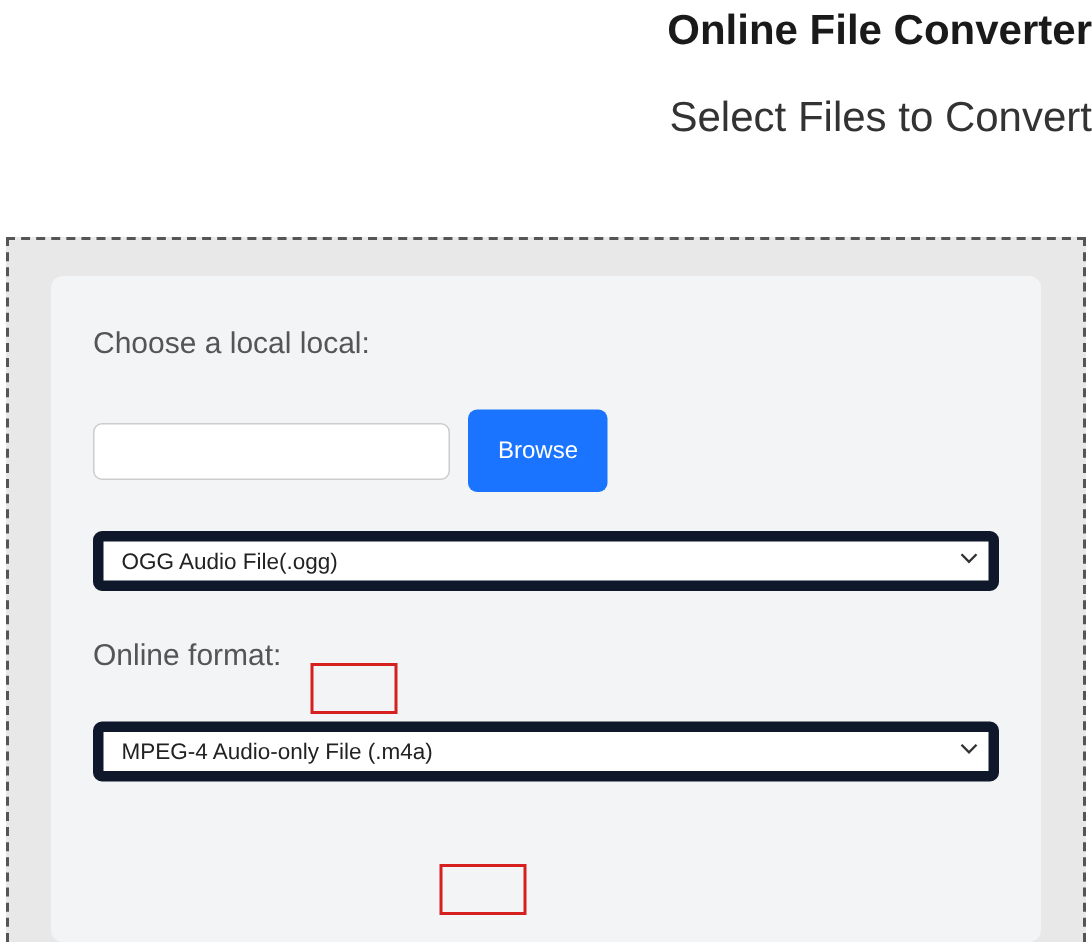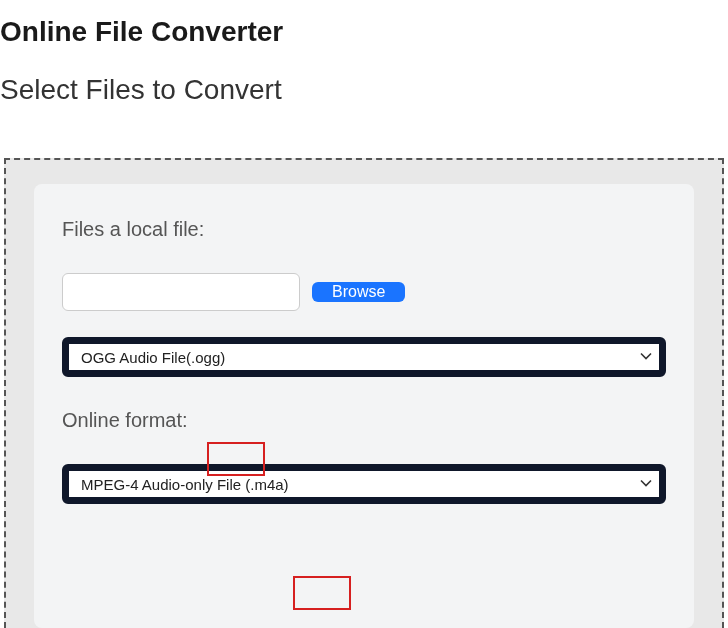--- a/index.html
+++ b/index.html
@@ -5,22 +5,22 @@
     * { box-sizing: border-box; margin: 0; padding: 0; }
     body {
       font-family: "Segoe UI", Arial, sans-serif;
       width: 728px;
       height: 628px;
       background: #ffffff;
       overflow: hidden;
       position: relative;
     }
     .header-area {
-      text-align: left;
-      padding-top: 16px;
+      text-align: right;
+      padding-top: 4px;
     }
     .main-title {
       font-size: 28px;
       font-weight: 700;
       color: #1a1a1a;
       margin-bottom: 26px;
     }
     .subtitle {
       font-size: 28px;
       font-weight: 400;
@@ -59,21 +59,21 @@
     .file-input {
       width: 238px;
       height: 38px;
       background: #ffffff;
       border: 1px solid #cccccc;
       border-radius: 6px;
       padding: 0 10px;
       font-size: 14px;
     }
     .browse-btn {
-      height: 20px;
+      height: 55px;
       padding: 0 20px;
       background: #1a74ff;
       color: #ffffff;
       border: none;
       border-radius: 6px;
       font-size: 16px;
       font-weight: 400;
       cursor: pointer;
     }
     .select-wrap {
@@ -124,21 +124,21 @@
 <body>
 
 <div class="header-area">
   <h1 class="main-title">Online File Converter</h1>
   <div class="subtitle">Select Files to Convert</div>
 </div>
 
 <div class="dashed-panel">
   <div class="card">
 
-    <div class="label">Files a local file:</div>
+    <div class="label">Choose a local local:</div>
 
     <div class="file-row">
       <input type="text" class="file-input" value="" style="">
       <button class="browse-btn">Browse</button>
     </div>
 
 
     <div class="select-wrap">
       <select class="format-select">
         <option>OGG Audio File(.ogg)</option>

